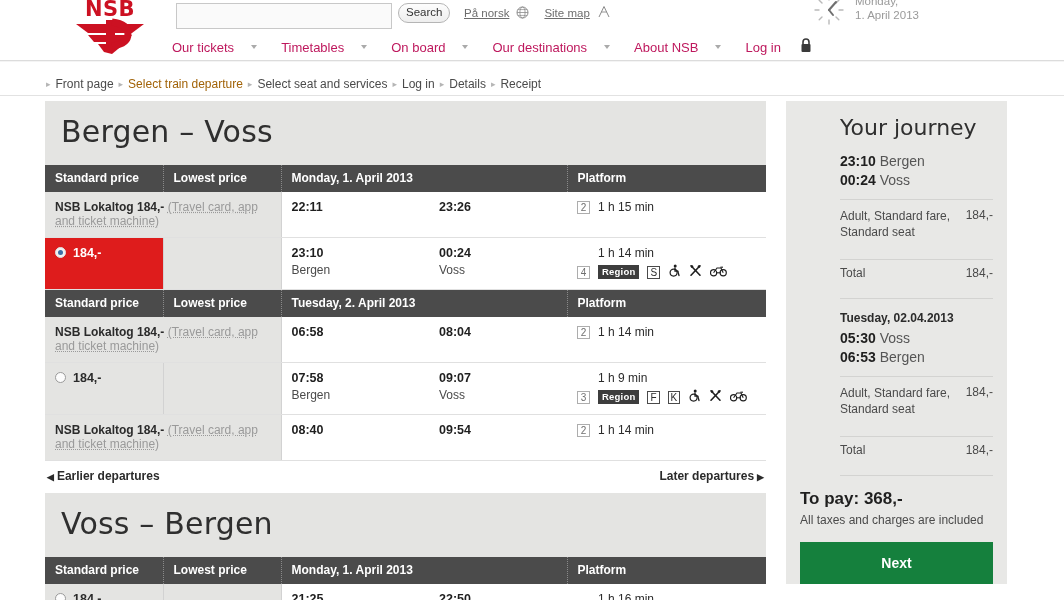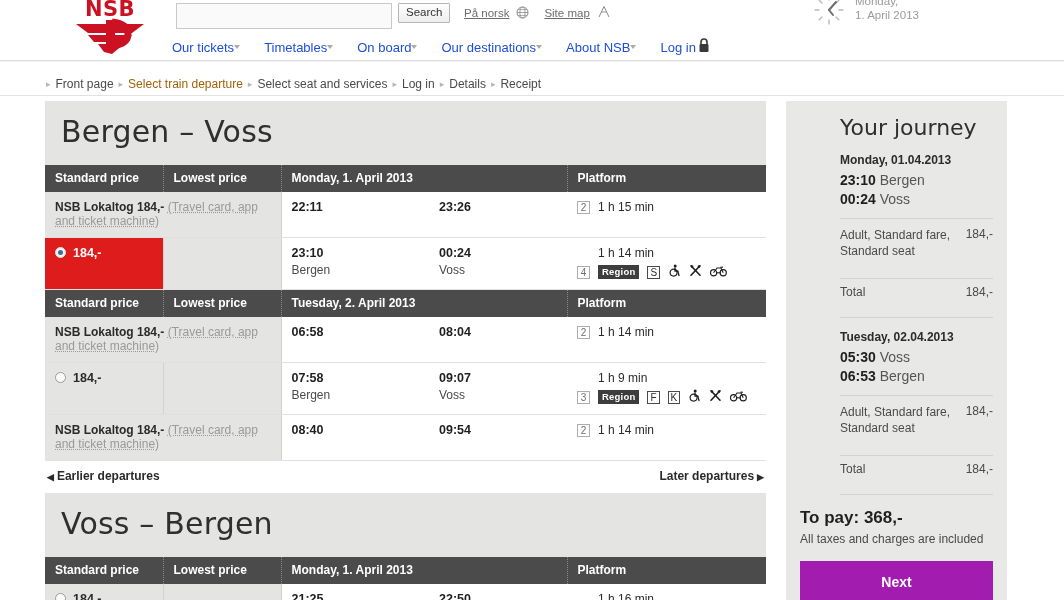--- a/index.html
+++ b/index.html
@@ -26,41 +26,41 @@
     padding:3px 6px;
     font-family:"Liberation Sans", sans-serif;
     font-size:12px; color:#333;
     outline:none;
   }
   .searchbtn {
     margin-left:6px;
     height:20px;
     padding:1px 7px 2px 7px;
     border:1px solid #b5b5b5;
-    border-radius:1px;
+    border-radius:10px;
     background:linear-gradient(#fdfdfd,#eeeeee);
     font-family:"Liberation Sans", sans-serif;
     font-size:11.5px; color:#333;
     cursor:pointer;
     line-height:15px;
   }
 
   .utilnav { position:absolute; left:464px; top:5px; display:flex; align-items:center; gap:7px; font-size:11.5px; }
   .utilnav a { color:#6d6d6d; text-decoration:underline; }
   .util-ico { color:#8a8a8a; display:inline-block; }
 
   .datebox { position:absolute; left:813px; top:-6px; display:flex; align-items:flex-start; gap:10px; color:#9a9a9a; font-size:11.5px; line-height:14px; }
   .clock-ico { width:32px; height:32px; flex:none; }
 
   .mainnav { position:absolute; left:172px; top:36px; display:flex; align-items:center; gap:0px; }
   .mainnav .nav-item {
-    display:flex; align-items:center; gap:0;
+    display:flex; align-items:center; gap:17px;
     padding:2px 12px 2px 0;
     margin-right:12px;
-    color:#1d4ed8; font-size:13px; cursor:pointer;
+    color:#be185d; font-size:13px; cursor:pointer;
   }
   .caret { width:0;height:0;border-left:3.5px solid transparent;border-right:3.5px solid transparent;border-top:4px solid #aaa; display:inline-block; }
   .lock-ico { margin-left:2px; }
 
   .header-rule { position:absolute; left:0; top:60px; width:1064px; height:1px; background:#dcdcdc; }
   .header-rule2 { position:absolute; left:0; top:61px; width:1064px; height:1px; background:#f4f4f4; }
 
   
   .breadcrumb { position:absolute; left:45px; top:77px; display:flex; align-items:center; gap:0; font-size:12px; color:#4a4a4a; }
   .crumb { padding:0 4px; white-space:nowrap; }
@@ -163,21 +163,21 @@
   .sb-sep { height:1px; background:#d3d3d1; margin:11px 0 0 0; }
   .sb-fare-row { display:flex; justify-content:space-between; align-items:flex-start; padding:8px 0 8px 0; font-size:12px; color:#4a4a4a; }
   .sb-fare-row .lbl { line-height:16px; }
   .sb-fare-row .amt { font-size:12px; color:#4a4a4a; white-space:nowrap; padding-left:8px; }
   .sb-total-row { display:flex; justify-content:space-between; padding:6px 0 7px 0; font-size:12px; color:#4a4a4a; }
   .sb-pay { padding:13px 14px 0 14px; }
   .sb-pay-title { font-size:17px; font-weight:bold; color:#1f1f1f; margin-bottom:4px; }
   .sb-pay-note { font-size:12px; color:#4a4a4a; }
   .sb-next {
     display:block; width:100%; margin:15px 0 0 0; padding:13px 0;
-    background:#a21caf; border:none; color:#fff;
+    background:#15803d; border:none; color:#fff;
     font-family:"Liberation Sans", sans-serif;
     font-size:14px; font-weight:bold; cursor:pointer;
     text-align:center;
   }
 </style>
 </head>
 <body>
 
 <div class="topbar">
 
@@ -533,21 +533,20 @@
     </tbody>
       </table>
   </div>
 </div>
 
 <div class="sidebar">
   <div class="sb-pad">
     <div class="sb-title">Your journey</div>
 
     <div>
-      <div class="sb-date">Monday, 01.04.2013</div>
       <div class="sb-leg">
         <b>23:10</b>
         <span>Bergen</span>
       </div>
       <div class="sb-leg">
         <b>00:24</b>
         <span>Voss</span>
       </div>
     </div>
     <div class="sb-sep"></div>

